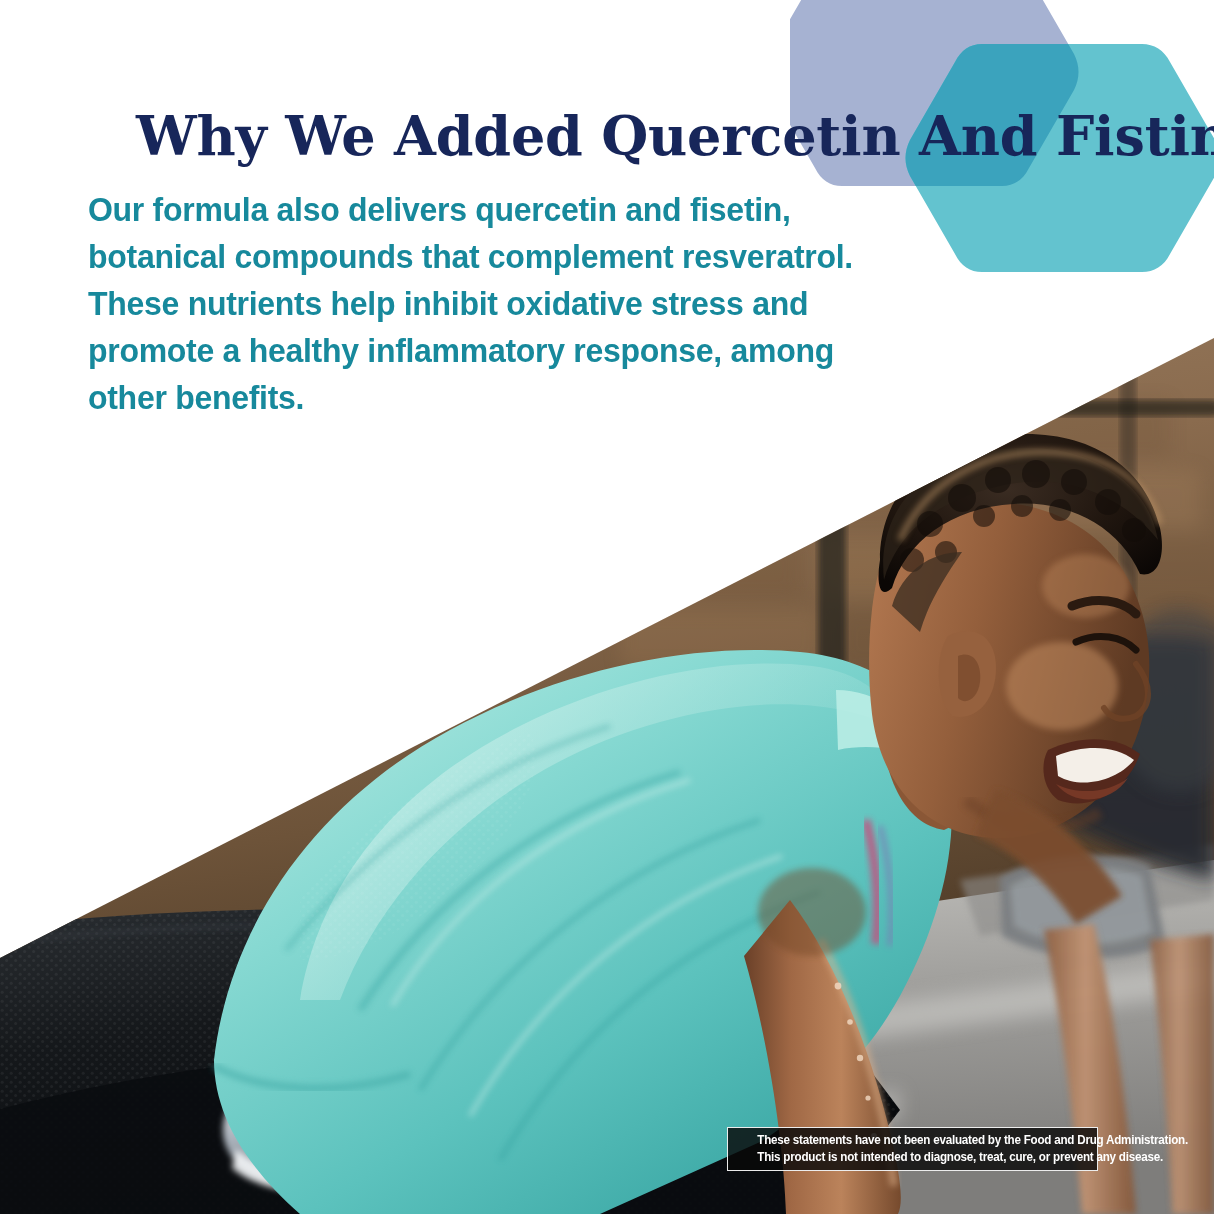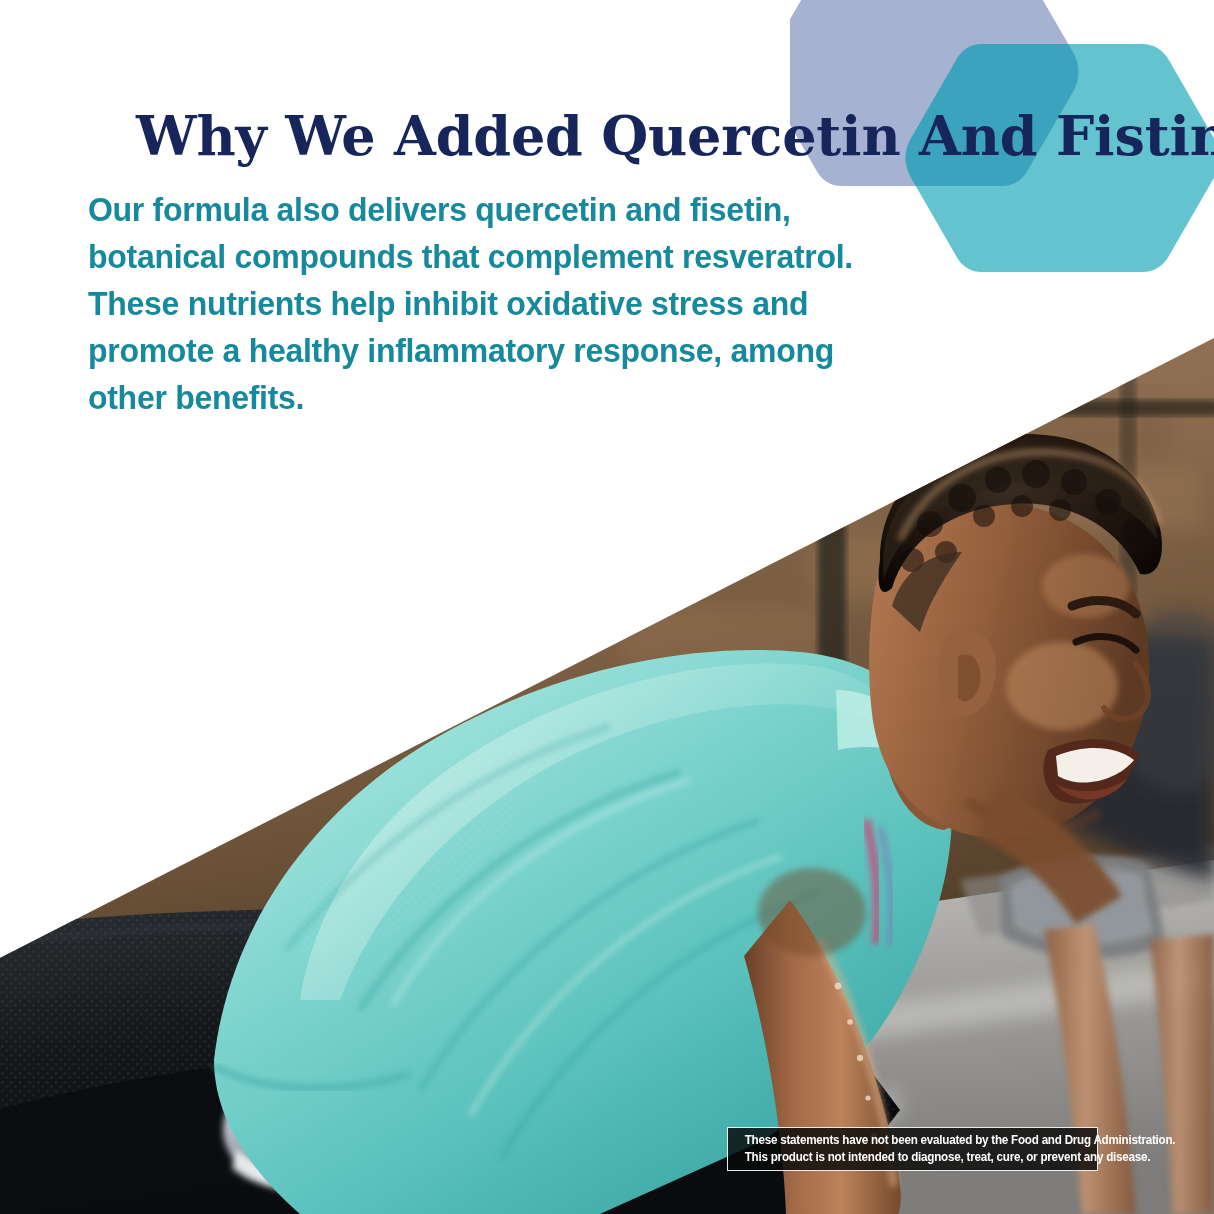--- a/index.html
+++ b/index.html
@@ -61,21 +61,21 @@
     overflow:hidden;
   }
   #photo-svg { position:absolute; left:0; top:0; width:1214px; height:1214px; display:block; }
 
   
   #disclaimer-box {
     position:absolute;
     left:727px;
     top:1127px;
     width:371px;
-    padding:4px 6px 5px 6px;
+    padding:4px 6px 5px 19px;
     background:rgba(8,8,8,0.82);
     border:1.5px solid rgba(255,255,255,0.92);
     z-index:9;
     text-align:right;
   }
   #disclaimer-box .dline {
     display:block;
     color:#ffffff;
     font-family:"Liberation Sans", sans-serif;
     font-weight:bold;

